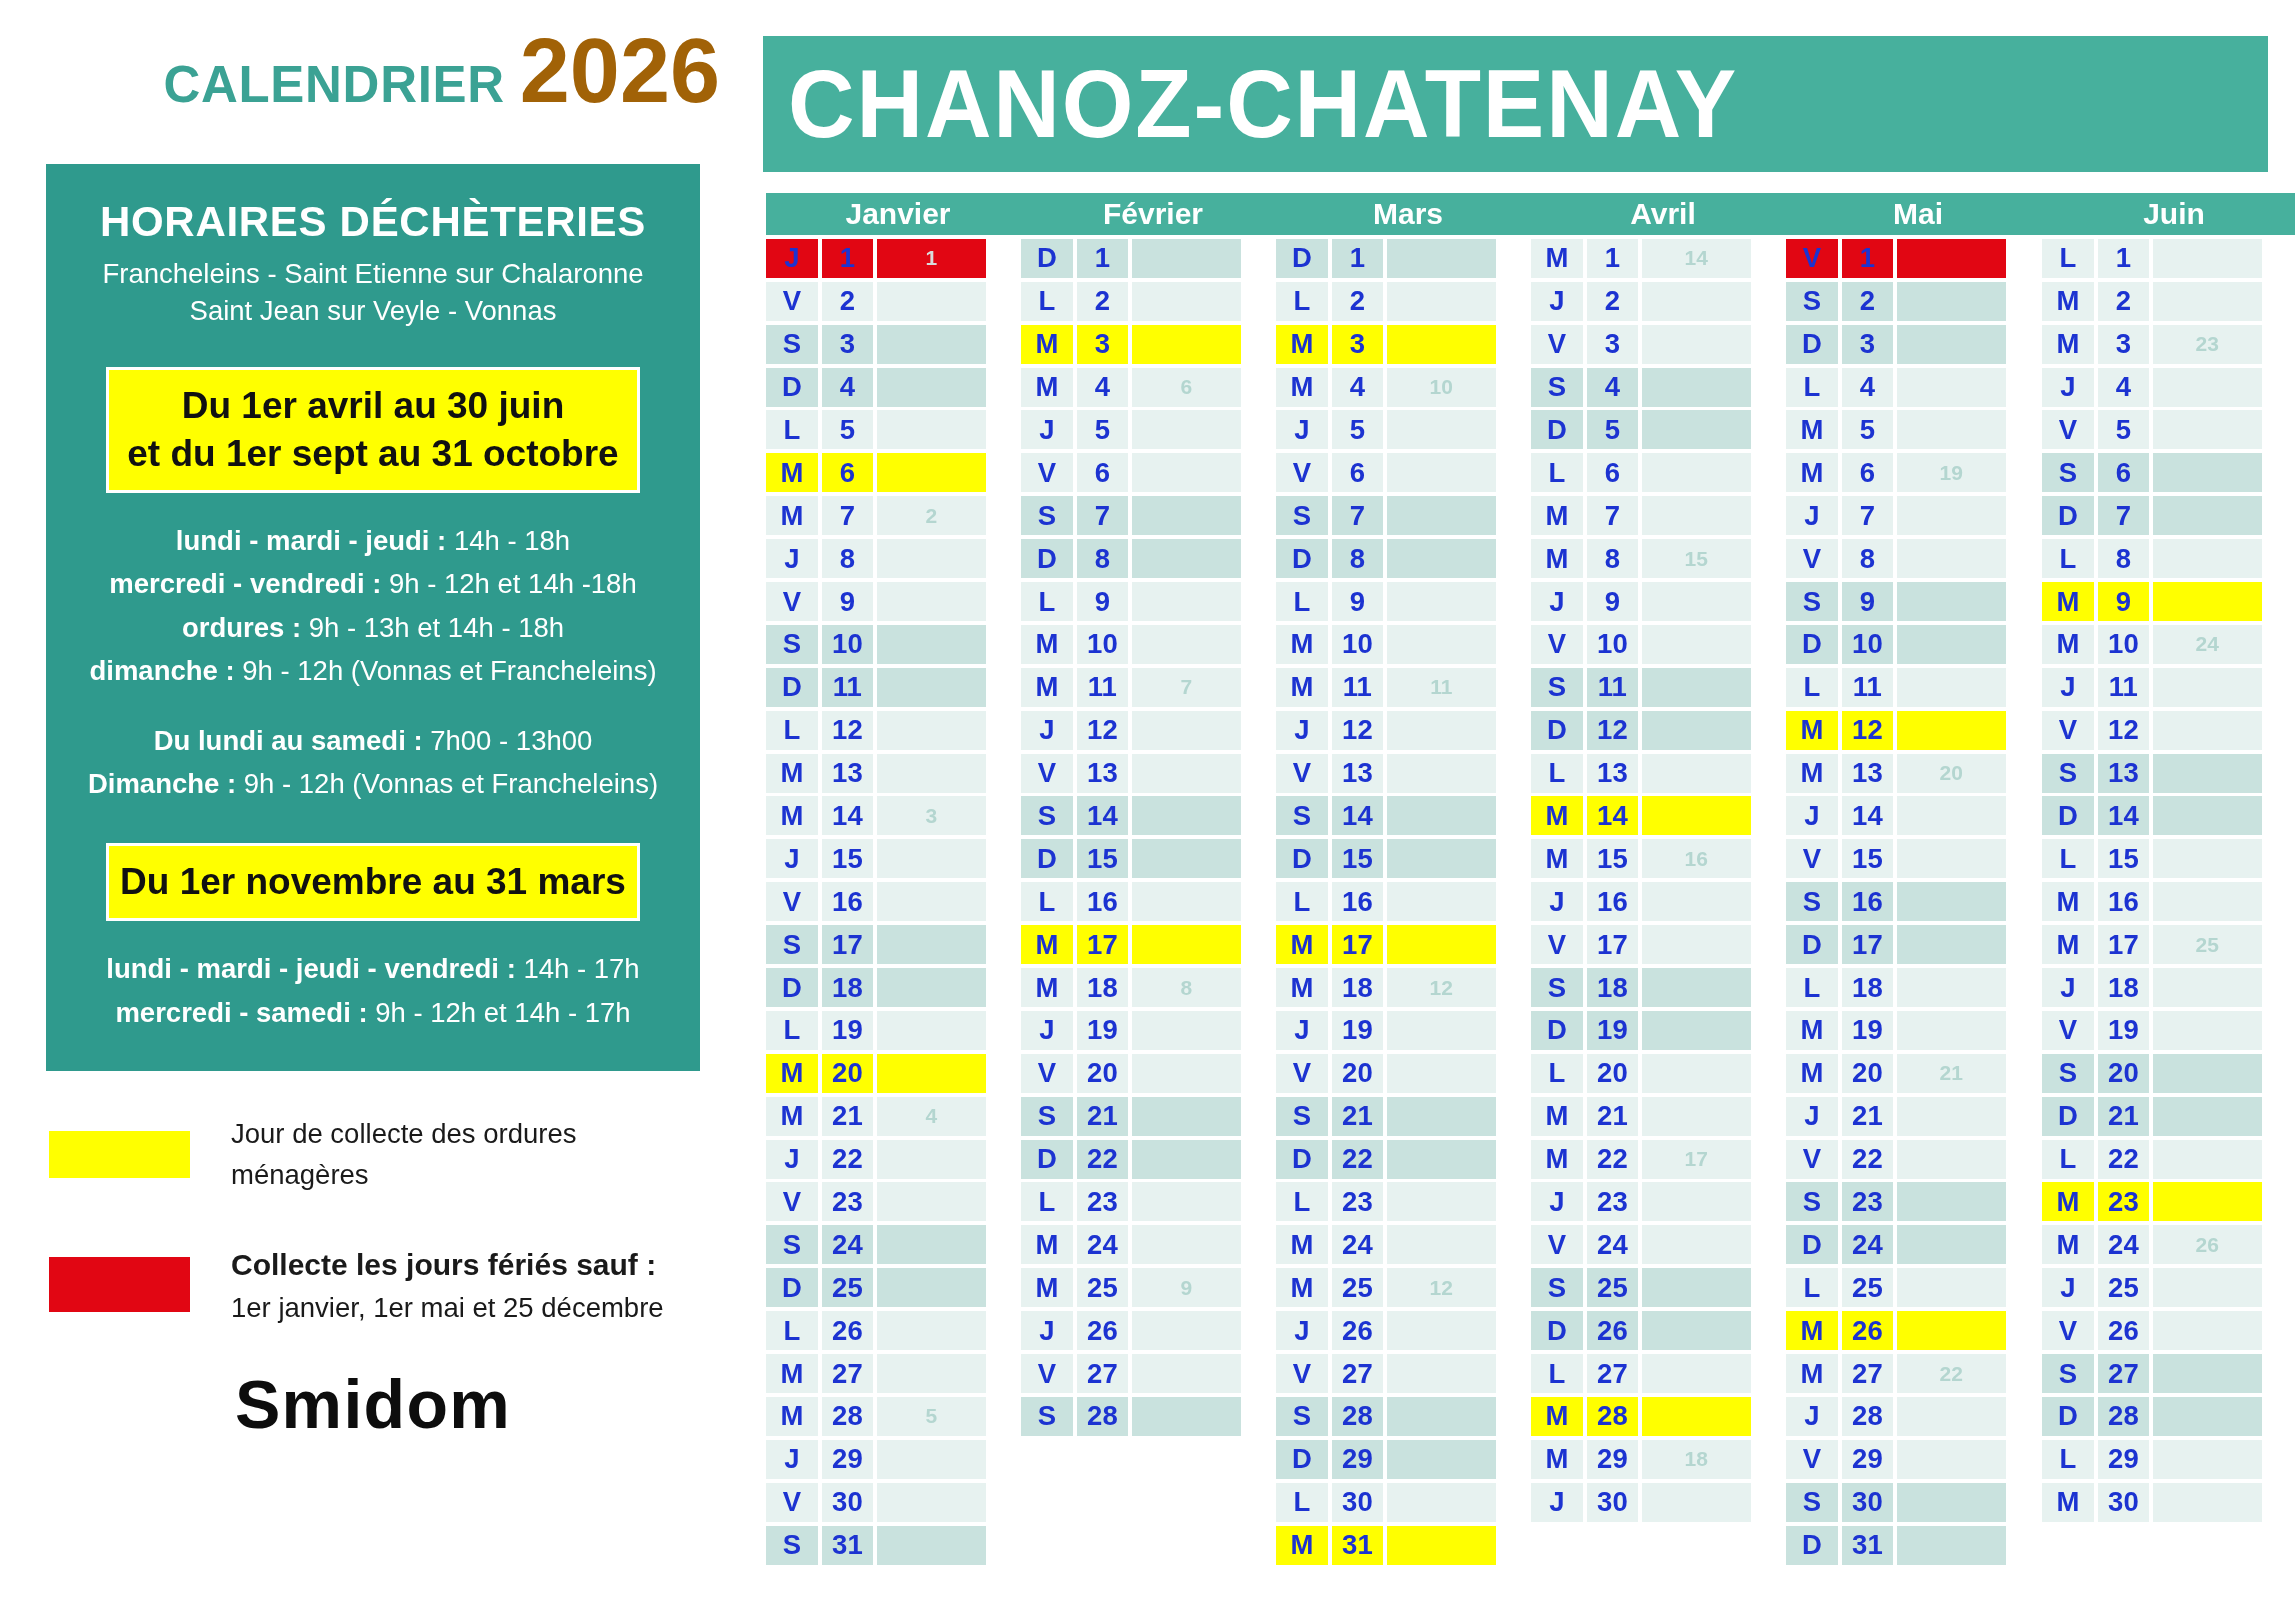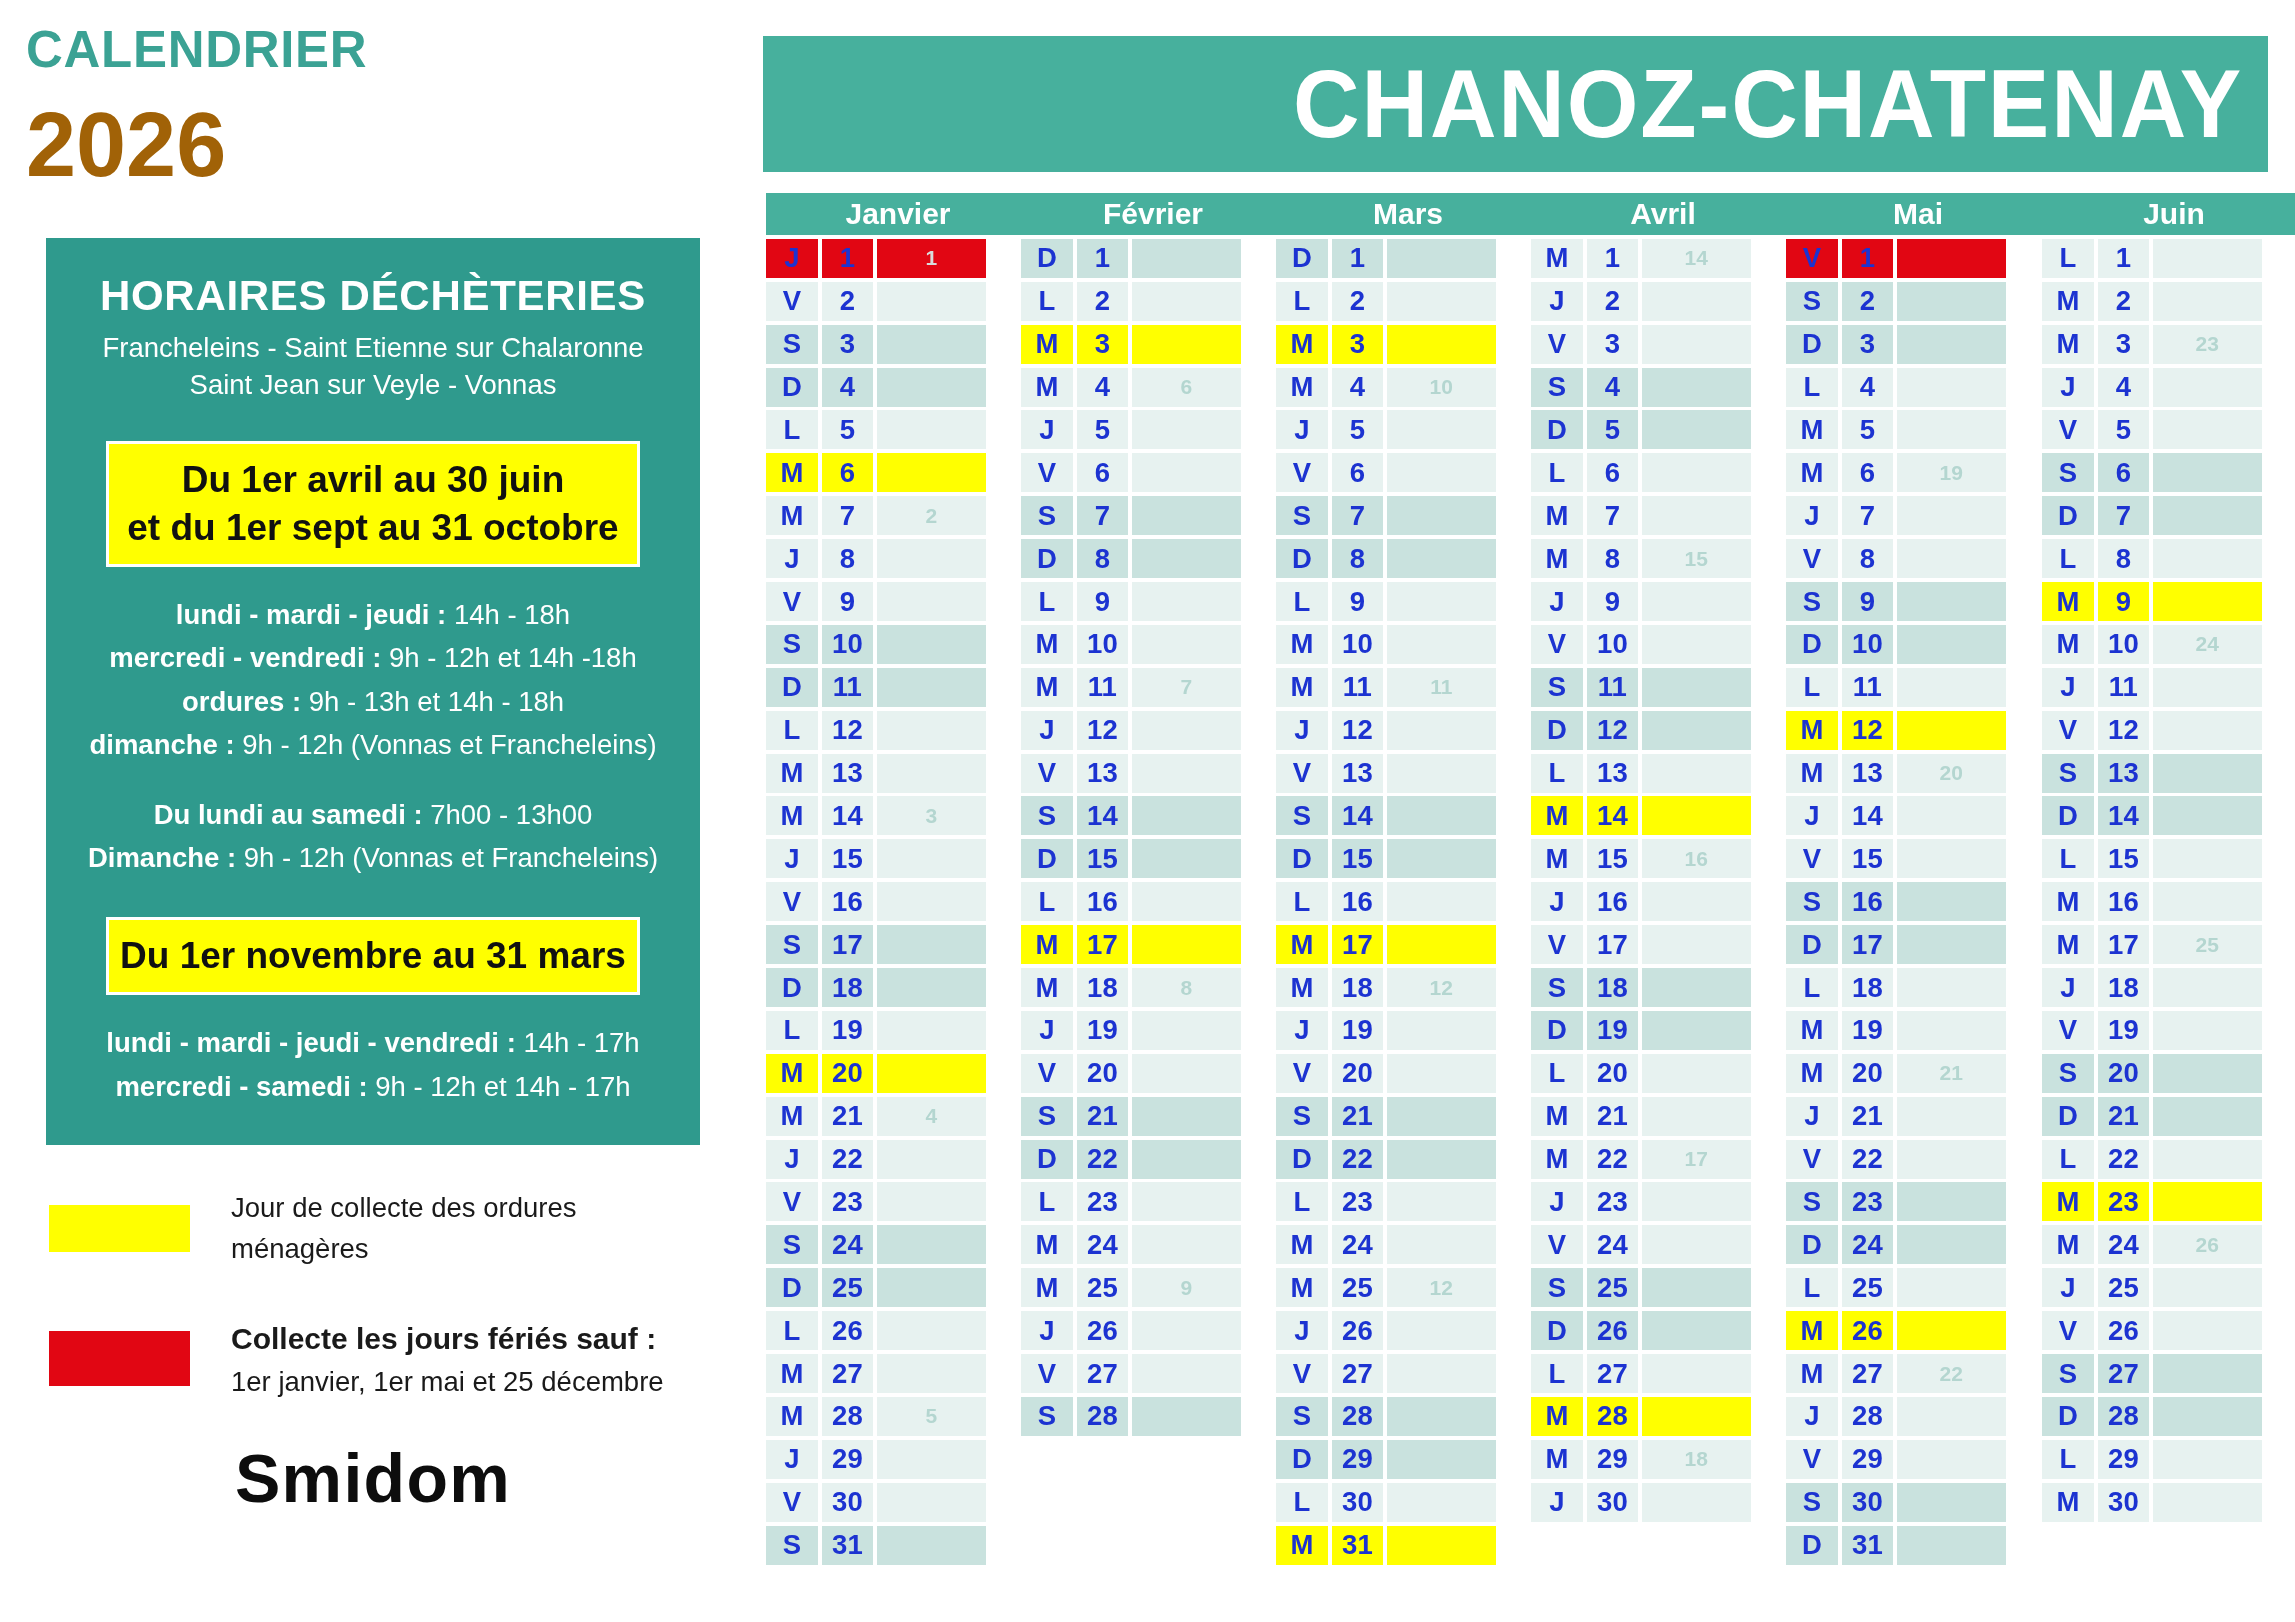--- a/index.html
+++ b/index.html
@@ -1,21 +1,21 @@
 <!DOCTYPE html>
 <html style="font-size:10.5px"><head>
 <meta charset="utf-8">
 <style>
   html,body{margin:0;padding:0;background:#ffffff;}
   .page{position:relative;width:2295px;height:1623px;background:#ffffff;
         font-family:"Liberation Sans",sans-serif;overflow:hidden;}
 
   
   .left-panel{position:absolute;left:26px;top:19.6px;width:694px;}
-  .title-row{display:flex;justify-content:center;align-items:baseline;gap:15px;flex-direction:column;}
+  .title-row{display:flex;justify-content:flex-end;align-items:baseline;gap:15px;}
   .title-cal{font-size:51px;font-weight:bold;color:#3ba294;letter-spacing:0.7px;}
   .title-year{font-size:90px;font-weight:bold;color:#a16207;}
   .subtitle{margin-top:17px;text-align:center;font-size:42px;line-height:1.22;
             font-weight:bold;color:#3ba294;}
 
   .horaires-box{margin:41px 19.6px 0 19.6px;background:#2f9a8d;padding:34px 23.6px 37px 23.6px;box-sizing:border-box;}
   .h-title{text-align:center;color:#ffffff;font-weight:bold;font-size:42px;letter-spacing:0.7px;}
   .h-sites{margin-top:9.2px;text-align:center;color:#ffffff;font-size:27.5px;line-height:1.35;}
   .period-heading{background:#ffff00;border:3.9px solid #ffffff;margin:38px auto 0 auto;width:88%;
                   padding:11.8px 5.2px;text-align:center;color:#111111;font-weight:bold;
@@ -31,21 +31,21 @@
   .swatch.red{height:55px;}
   .legend-text{margin-left:41px;color:#1a1a1a;font-size:27.5px;line-height:1.5;}
   .legend-text .bold{font-weight:bold;font-size:30px;}
 
   
   .logo{margin-top:37px;text-align:center;}
   .logo-name{font-size:68px;font-weight:800;color:#0d0d0d;letter-spacing:1.3px;}
 
   
   .banner{position:absolute;left:763px;top:36px;width:1505px;height:136px;background:#47b09d;
-          display:flex;align-items:center;justify-content:flex-end;}
+          display:flex;align-items:center;justify-content:flex-start;}
   .banner span{color:#ffffff;font-weight:bold;font-size:97px;letter-spacing:2px;
                transform:scaleX(.95);white-space:nowrap;}
 
   
   .month{position:absolute;top:193px;width:264px;}
   .month-header{height:42px;background:#47b09d;display:flex;align-items:center;justify-content:center;
                 color:#ffffff;font-weight:bold;font-size:30px;margin-bottom:3.9px;}
   .month-grid{display:grid;grid-template-columns:52px 51px 109px;column-gap:3.9px;row-gap:3.9px;}
   .c{height:39px;display:flex;align-items:center;justify-content:center;}
   .c.wd{background:#e7f2f0;}

